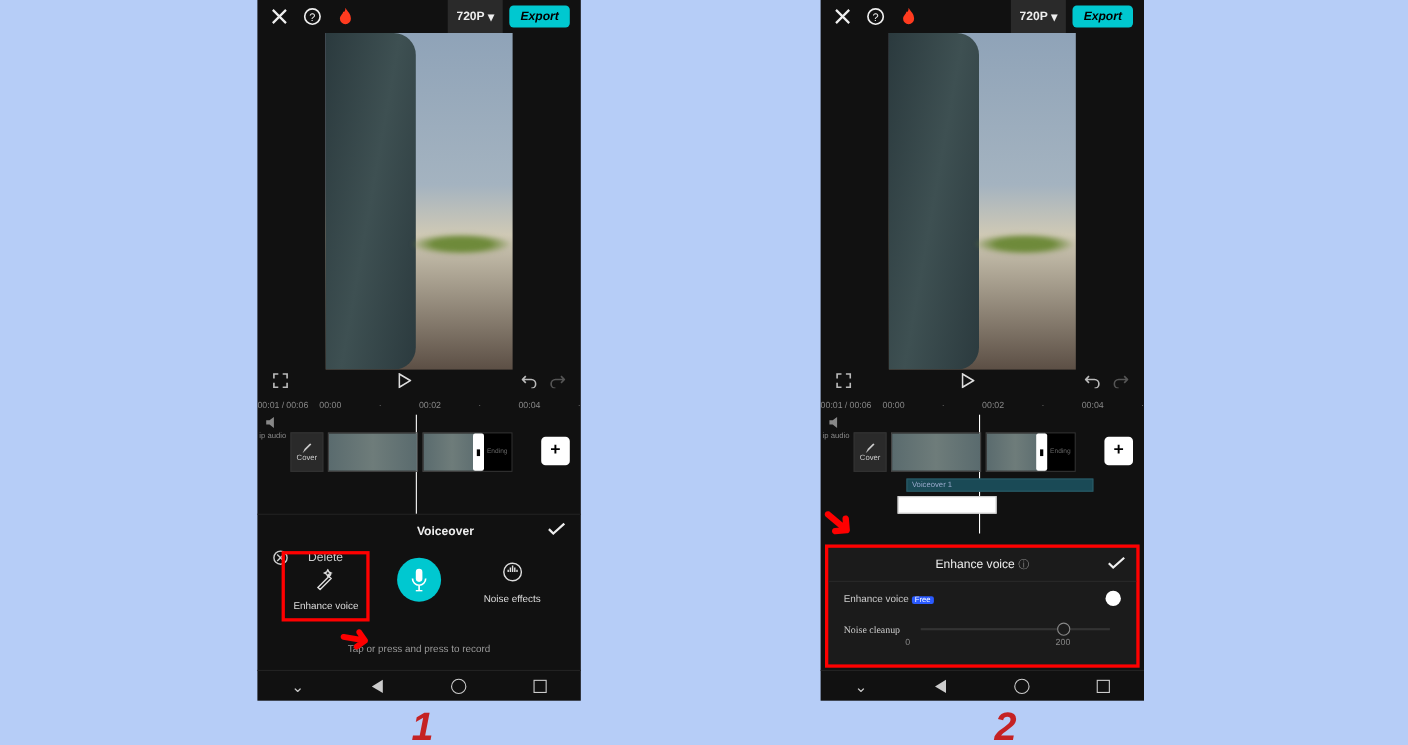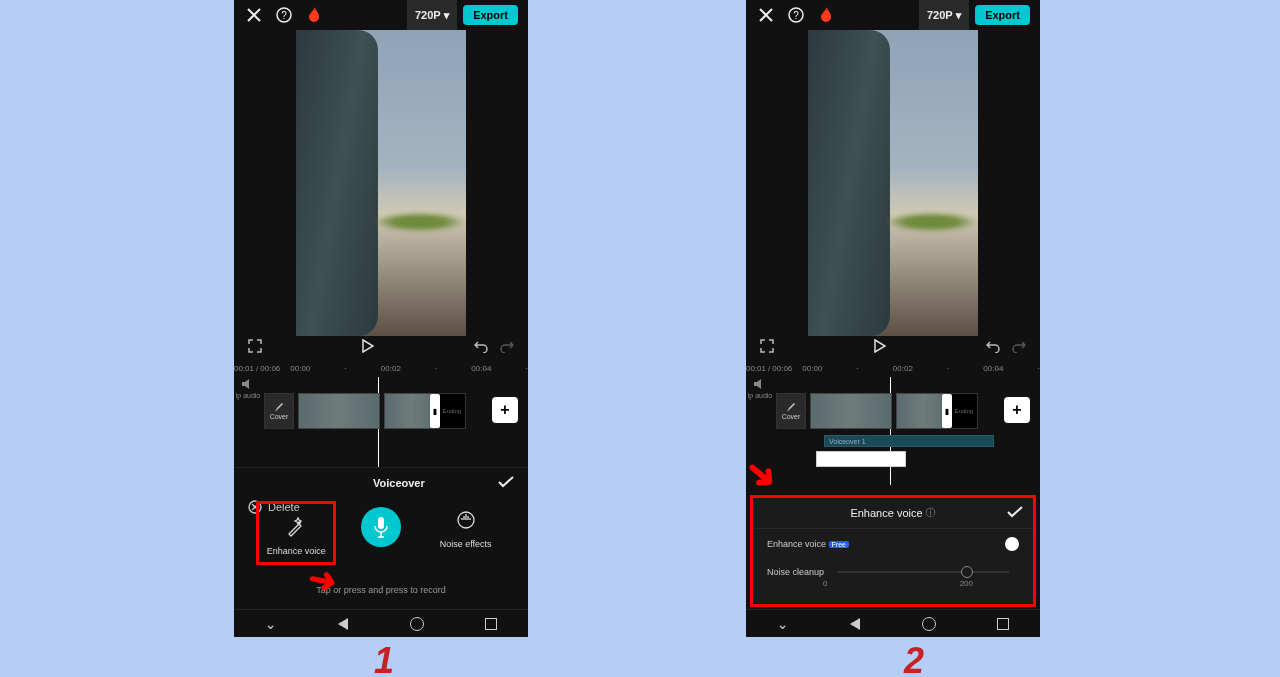--- a/index.html
+++ b/index.html
@@ -27,21 +27,21 @@
     padding: 6px 10px;
     height: 30px;
   }
   .topbar .spacer { flex: 1; }
   .icon-btn { width: 20px; height: 20px; display:flex; align-items:center; justify-content:center; margin-right:10px; color:#eee; cursor:pointer; }
   .flame { color:#ff3b1f; font-size:16px; }
   .reso {
     background:#2a2a2a; color:#eee; border-radius:4px; padding:17px 8px; font-size:11px; font-weight:600; margin-right:6px; display:flex; align-items:center; gap:3px;
   }
   .export {
-    background:#00c8d0; color:#000; border-radius:4px; padding:4px 10px; font-size:11px; font-weight:700;
+    background:#00c8d0; color:#000; border-radius:4px; padding:4px 10px; font-size:11px; font-weight:700;font-style:italic;
   }
 
   .preview {
     height: 306px;
     display:flex; align-items:center; justify-content:center;
     position: relative;
   }
   .preview-img {
     width: 170px; height: 306px;
     background: linear-gradient(to bottom, #8fa3b8 0%, #a4b3c0 45%, #cfc9b5 60%, #5c4f45 100%);
@@ -92,21 +92,21 @@
   .ending { width:28px; height:36px; background:#000; font-size:6px; color:#666; display:flex; align-items:center; justify-content:center; border:1px solid #333; }
   .addclip {
     position:absolute; right:10px; top:20px;
     width:26px; height:26px; background:#fff; color:#000; border-radius:4px; display:flex; align-items:center; justify-content:center; font-size:16px; font-weight:700;
   }
 
   
   .panelbar {
     display:flex; align-items:center; justify-content:space-between; padding:6px 14px; border-top:1px solid #222; font-size:11px; color:#eee; height:30px;
   }
-  .panelbar-left { display:flex; align-items:center; gap:6px; color:#ccc;margin-top:48px; }
+  .panelbar-left { display:flex; align-items:center; gap:18px; color:#ccc;margin-top:48px; }
   .actions {
     display:flex; justify-content:space-around; align-items:flex-start;
     padding: 10px 20px;
     height: 86px;
   }
   .action {
     display:flex; flex-direction:column; align-items:center; gap:6px; font-size:9px; color:#ddd; width:80px;
   }
   .action .circ {
     width:26px; height:26px; display:flex; align-items:center; justify-content:center;
@@ -440,21 +440,21 @@
           </svg>
       </div>
     </div>
     <div class="ep-row">
       <div>
         <span>Enhance voice</span>
         <span class="badge">Free</span>
       </div>
       <div class="toggle"></div>
     </div>
-    <div class="ep-row" style="padding-bottom:2px;">
+    <div class="ep-row" style="padding-bottom:2px;font-family:Liberation Serif, serif;">
       <span style="width:60px;">Noise cleanup</span>
       <div class="slider">
         <div class="thumb"></div>
       </div>
     </div>
     <div class="slider-scale">
       <span>0</span>
       <span>200</span>
     </div>
   </div>

